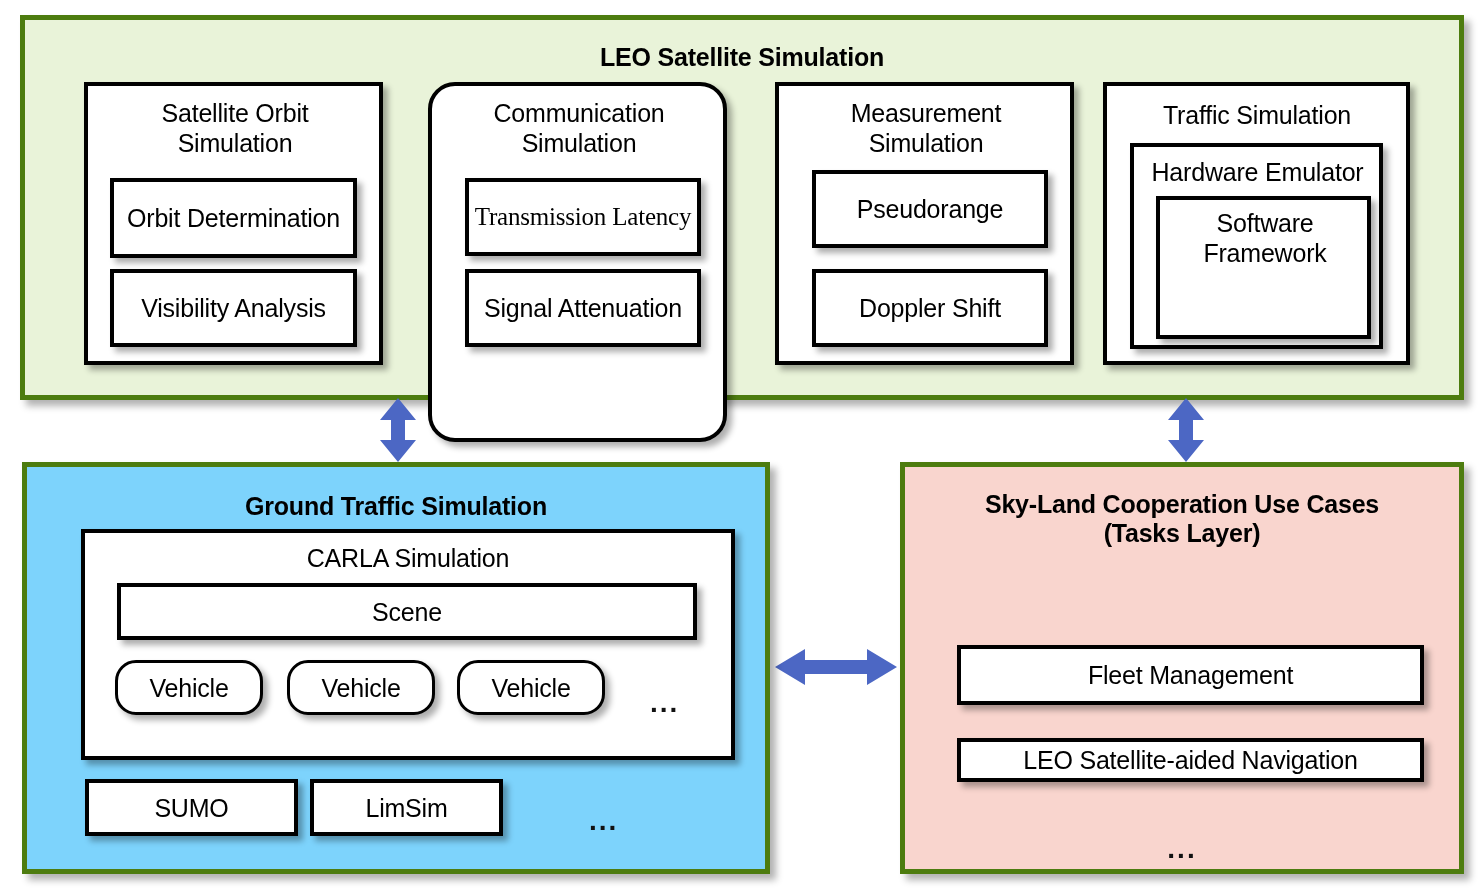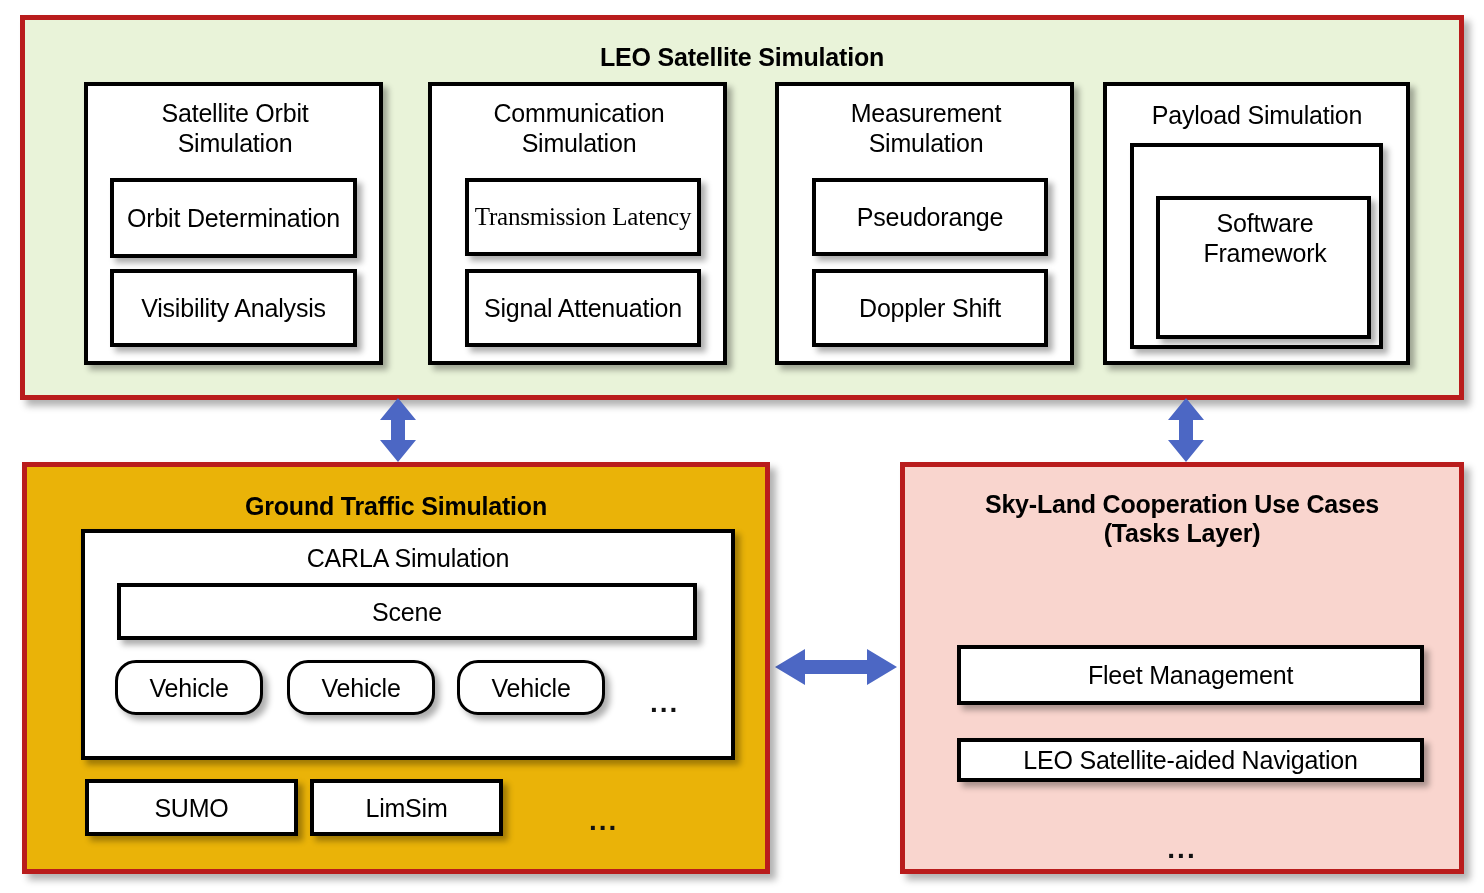--- a/index.html
+++ b/index.html
@@ -15,21 +15,21 @@
     position: relative;
     width: 1484px;
     height: 893px;
     background: #ffffff;
     overflow: hidden;
   }
 
   
   .panel {
     position: absolute;
-    border: 5px solid #b91c1c;
+    border: 5px solid #4d7c0f;
     box-shadow: 6px 6px 7px rgba(0,0,0,0.30);
     box-sizing: border-box;
   }
   .panel-title {
     text-align: center;
     font-weight: bold;
     font-size: 25px;
     line-height: 1.18;
     letter-spacing: -0.2px;
   }
@@ -85,36 +85,37 @@
   <div class="panel" style="left:20px; top:15px; width:1444px; height:385px; background:#E9F3D9;">
 
     <div class="panel-title" style="position:absolute; left:0; top:23px; width:100%;">LEO Satellite Simulation</div>
 
     <div class="box" style="left:59px; top:62px; width:299px; height:283px;">
       <div class="box-title" style="position:absolute; left:14px; top:12px; width:266px;">Satellite Orbit Simulation</div>
       <div class="leaf" style="left:22px; top:92px; width:247px; height:80px;">Orbit Determination</div>
       <div class="leaf" style="left:22px; top:183px; width:247px; height:78px;">Visibility Analysis</div>
     </div>
 
-    <div class="box" style="left:403px; top:62px; width:299px; height:283px;">
+    <div class="box" style="left:403px; top:62px; width:299px; height:360px;border-radius:27px;">
       <div class="box-title" style="position:absolute; left:14px; top:12px; width:266px;">Communication Simulation</div>
       <div class="leaf" style="left:33px; top:92px; width:236px; height:78px;font-family:Liberation Serif, serif;">Transmission Latency</div>
       <div class="leaf" style="left:33px; top:183px; width:236px; height:78px;">Signal Attenuation</div>
     </div>
 
     <div class="box" style="left:750px; top:62px; width:299px; height:283px;">
       <div class="box-title" style="position:absolute; left:14px; top:12px; width:266px;">Measurement Simulation</div>
-      <div class="leaf" style="left:33px; top:92px; width:236px; height:78px;">Pseudorange</div>
+      <div class="leaf" style="left:33px; top:84px; width:236px; height:78px;">Pseudorange</div>
       <div class="leaf" style="left:33px; top:183px; width:236px; height:78px;">Doppler Shift</div>
     </div>
 
     <div class="box" style="left:1078px; top:62px; width:307px; height:283px;">
-      <div class="box-title" style="position:absolute; left:10px; top:14px; width:280px;">Payload Simulation</div>
+      <div class="box-title" style="position:absolute; left:10px; top:14px; width:280px;">Traffic Simulation</div>
 
       <div class="box" style="left:23px; top:57px; width:253px; height:206px;">
+        <div class="box-title" style="position:absolute; left:6px; top:10px; width:235px;">Hardware Emulator</div>
 
         <div class="box" style="left:22px; top:49px; width:215px; height:143px;">
           <div class="box-title" style="position:absolute; left:5px; top:8px; width:200px;">Software Framework</div>
 
         </div>
       </div>
     </div>
   </div>
 
   <div class="arrow" style="left:376px; top:398px; width:44px; height:64px;">
@@ -128,21 +129,21 @@
       <polygon points="22,0 40,22 29,22 29,42 40,42 22,64 4,42 15,42 15,22 4,22" fill="#4C67C4"></polygon>
     </svg>
   </div>
 
   <div class="arrow" style="left:775px; top:645px; width:122px; height:44px;">
     <svg width="122" height="44" viewBox="0 0 122 44">
       <polygon points="0,22 30,4 30,15 92,15 92,4 122,22 92,40 92,29 30,29 30,40" fill="#4C67C4"></polygon>
     </svg>
   </div>
 
-  <div class="panel" style="left:22px; top:462px; width:748px; height:412px; background:#eab308;">
+  <div class="panel" style="left:22px; top:462px; width:748px; height:412px; background:#7dd3fc;">
 
     <div class="panel-title" style="position:absolute; left:0; top:25px; width:100%;">Ground Traffic Simulation</div>
 
     <div class="box" style="left:54px; top:62px; width:654px; height:231px;">
       <div class="box-title" style="position:absolute; left:0; top:10px; width:100%;">CARLA Simulation</div>
 
       <div class="leaf" style="left:32px; top:50px; width:580px; height:57px;">Scene</div>
 
       <div class="leaf thin" style="left:30px; top:127px; width:148px; height:55px;">Vehicle</div>
       <div class="leaf thin" style="left:202px; top:127px; width:148px; height:55px;">Vehicle</div>

